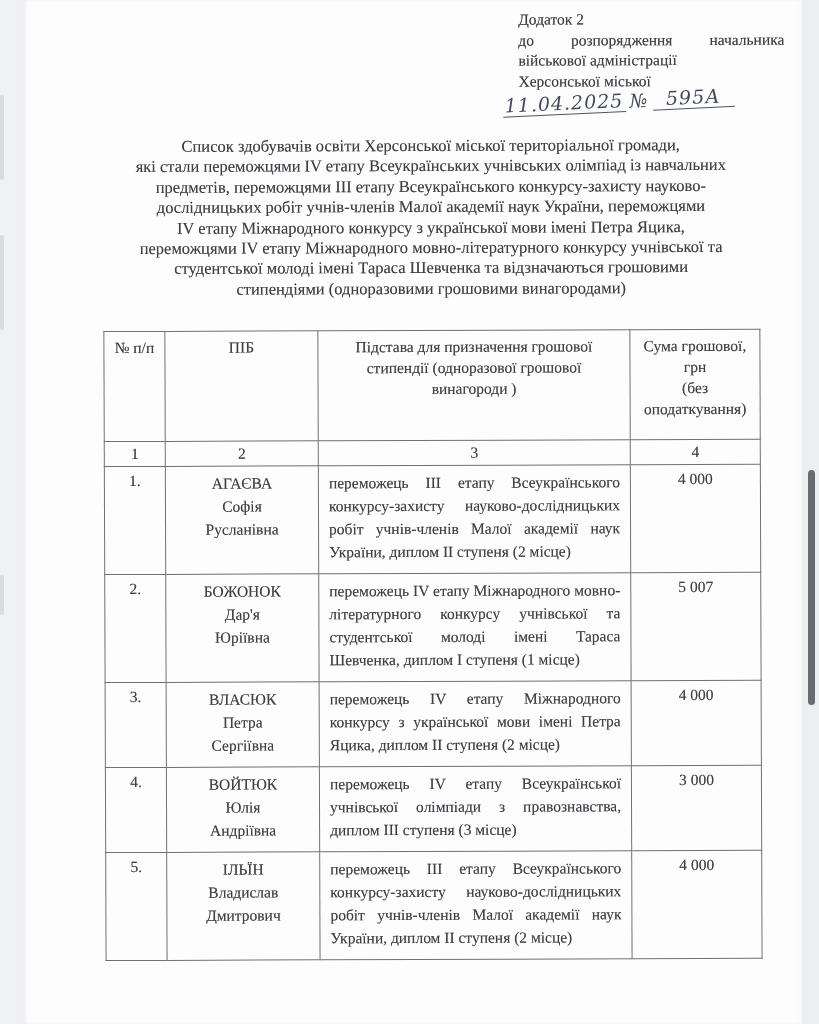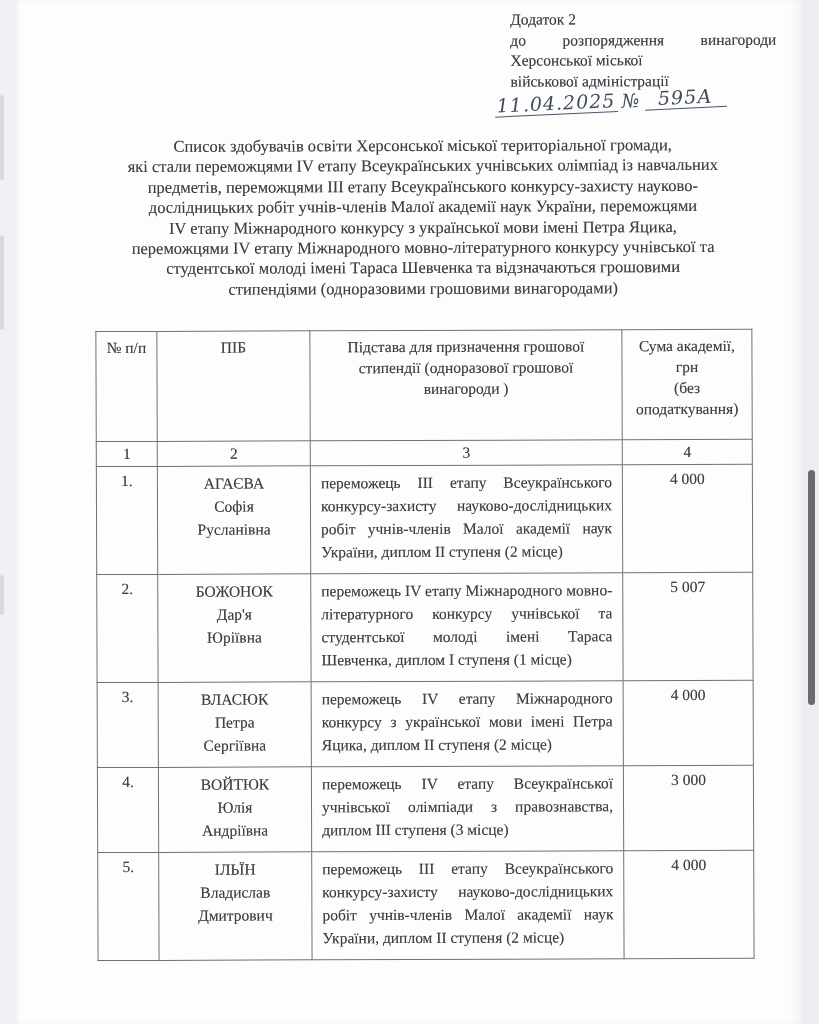--- a/index.html
+++ b/index.html
@@ -21,21 +21,21 @@
   .edge-strip-right{
     position:absolute;right:0;top:0;width:17px;height:1024px;
     background:#eceef2;
   }
   .scrollbar-thumb{
     position:absolute;right:4px;top:470px;width:7px;height:235px;
     background:#6a6b70;border-radius:4px;
   }
   
   .page{
-    position:absolute;left:16px;top:0;width:787px;height:1024px;
+    position:absolute;left:24px;top:0;width:787px;height:1024px;
     background:#fdfdfd;
     box-shadow:inset 2px 0 3px rgba(0,0,0,0.05), inset -14px 0 14px -10px rgba(0,0,0,0.07);
   }
   .doc{
     position:absolute;left:0;top:0;width:787px;height:1024px;
     transform:rotate(-0.2deg);
     color:#3e3e45;
   }
   
   .hdr{
@@ -94,23 +94,23 @@
 <div class="edge-strip-left"></div>
 <div class="edge-mark" style="top:95px;height:85px;"></div>
 <div class="edge-mark" style="top:235px;height:95px;"></div>
 <div class="edge-mark" style="top:575px;height:40px;"></div>
 
 <div class="page">
   <div class="doc">
 
     <div class="hdr">
       <div>Додаток 2</div>
-      <div class="jline">до розпорядження винагороди</div>
+      <div class="jline">до розпорядження начальника</div>
+      <div>військової адміністрації</div>
       <div>Херсонської міської</div>
-      <div>військової адміністрації</div>
     </div>
 
     <div class="handwriting">
       <span class="u">11.04.2025</span>
       <span>№</span>
       <span class="u num">595А</span>
     </div>
 
     <div class="intro">Список здобувачів освіти Херсонської міської територіальної громади,
 які стали переможцями IV етапу Всеукраїнських учнівських олімпіад із навчальних
@@ -128,21 +128,21 @@
           <col class="c3">
           <col class="c4">
         </colgroup>
       <tbody>
           <tr class="head-row">
         <th>№ п/п</th>
         <th>ПІБ</th>
         <th>Підстава для призначення грошової
 стипендії (одноразової грошової
 винагороди )</th>
-        <th>Сума академії,
+        <th>Сума грошової,
 грн
 (без
 оподаткування)</th>
       </tr>
       <tr class="num-row">
         <td>1</td>
         <td>2</td>
         <td>3</td>
         <td>4</td>
       </tr>

